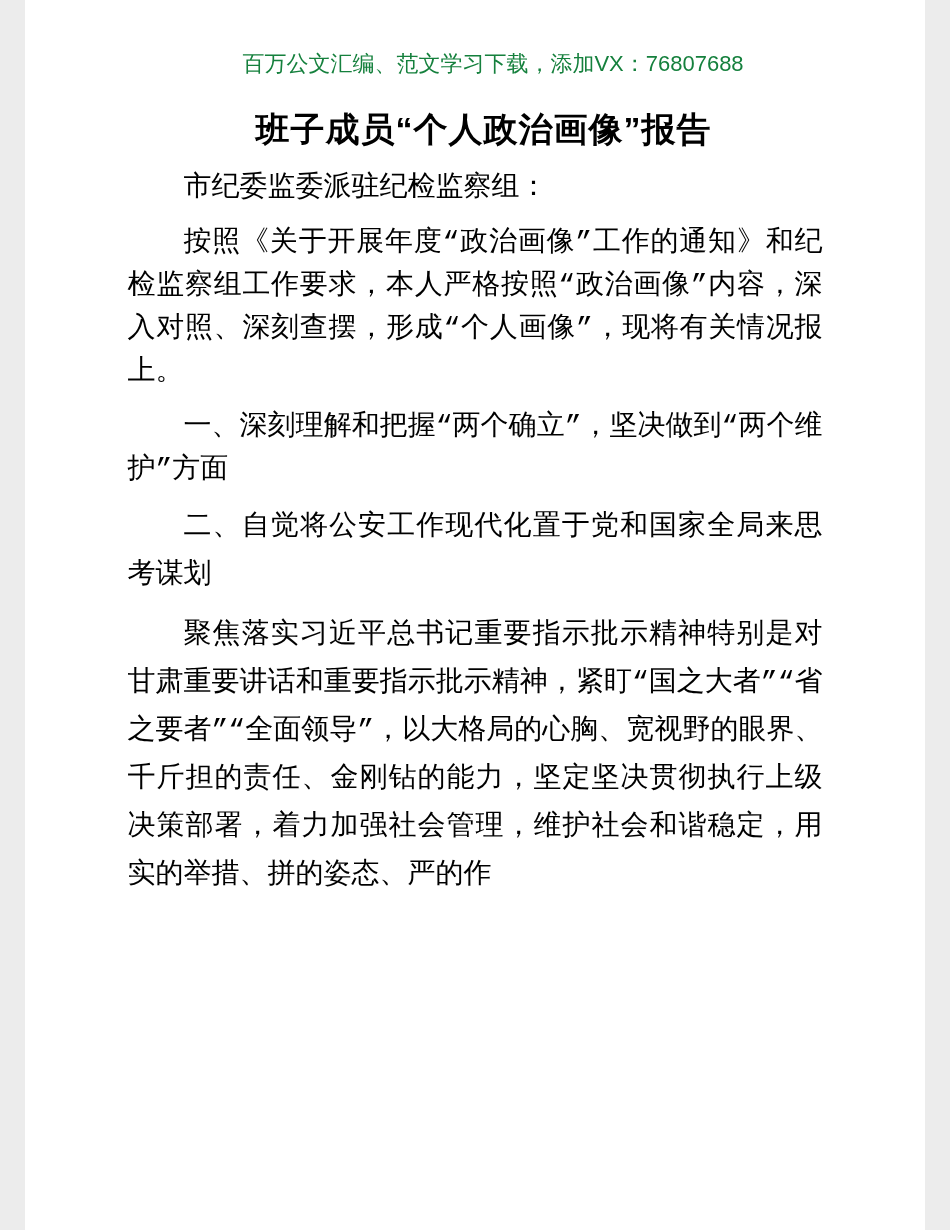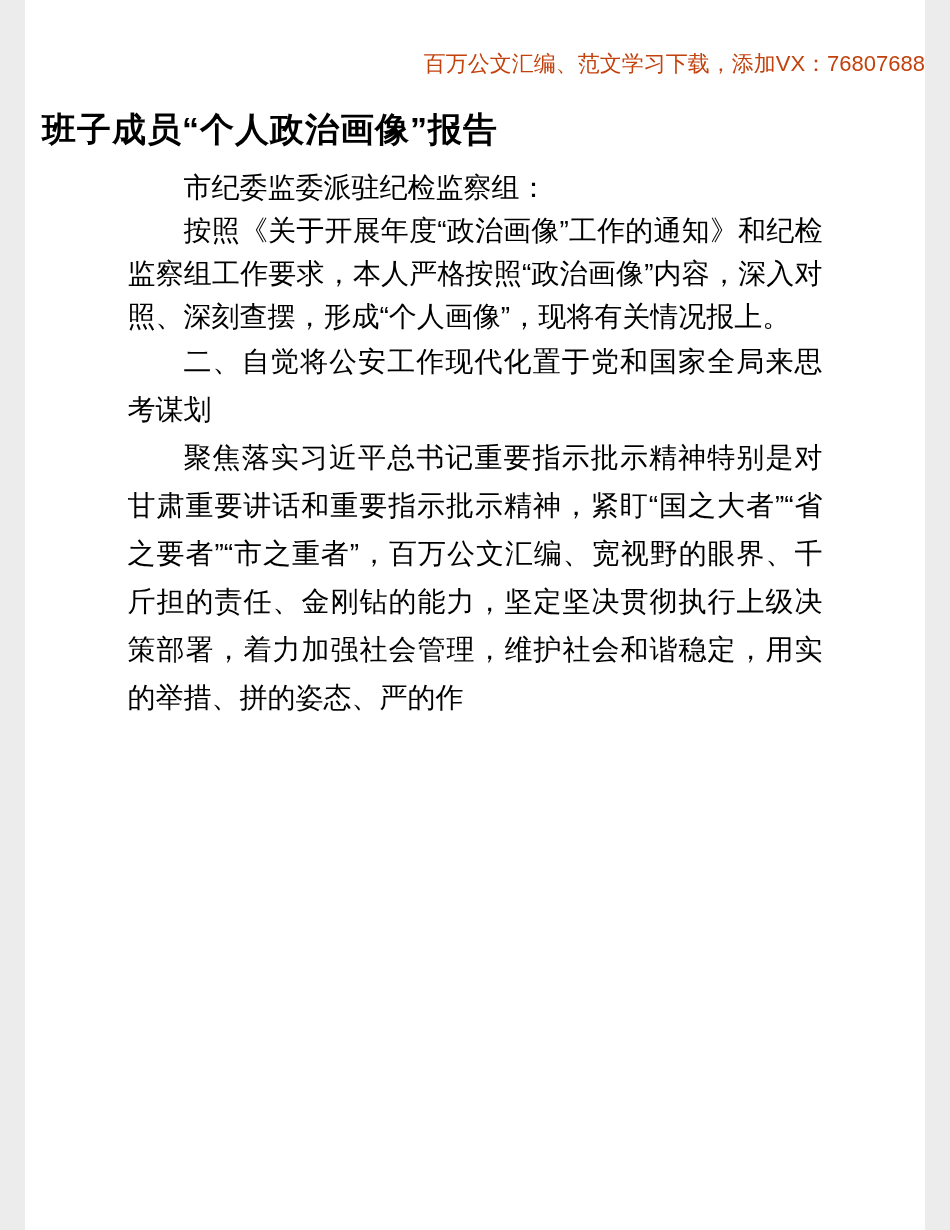--- a/index.html
+++ b/index.html
@@ -20,67 +20,71 @@
     position: absolute;
     left: 25px;
     top: 0;
     width: 900px;
     height: 1230px;
     background: #ffffff;
     overflow: hidden;
   }
   .banner {
     margin-top: 50px;
-    text-align: right;
+    text-align: center;
     font-size: 22px;
     line-height: 28px;
-    color: #c2410c;
+    color: #15803d;
     font-weight: 400;
     padding-left: 36px;
   }
   .doc-title {
     margin: 28px 0 0 17px;
+    text-align: center;
     font-size: 34px;
     line-height: 46px;
     font-weight: 700;
     color: #000000;
     letter-spacing: 1px;
   }
   .content {
     width: 695px;
     margin: 14px auto 0 auto;
   }
   .content p {
     margin: 0;
     font-size: 28px;
     color: #000000;
     text-align: justify;
     text-indent: 2em;
+    font-family: Liberation Mono, monospace;
   }
   .content p + p {
+    margin-top: 12px;
   }
   .lh-s1 { line-height: 43px; }
   .lh-s2 { line-height: 48px; }
 </style>
 </head>
 <body>
 
 <div class="canvas">
   <div class="page">
 
     <div class="banner">百万公文汇编、范文学习下载，添加VX：76807688</div>
 
     <h1 class="doc-title">班子成员“个人政治画像”报告</h1>
 
     <div class="content">
       <p class="lh-s1">市纪委监委派驻纪检监察组：</p>
 
       <p class="lh-s1">按照《关于开展年度“政治画像”工作的通知》和纪检监察组工作要求，本人严格按照“政治画像”内容，深入对照、深刻查摆，形成“个人画像”，现将有关情况报上。</p>
 
+      <p class="lh-s1">一、深刻理解和把握“两个确立”，坚决做到“两个维护”方面</p>
 
 
       <p class="lh-s2">二、自觉将公安工作现代化置于党和国家全局来思考谋划</p>
 
-      <p class="lh-s2">聚焦落实习近平总书记重要指示批示精神特别是对甘肃重要讲话和重要指示批示精神，紧盯“国之大者”“省之要者”“市之重者”，百万公文汇编、宽视野的眼界、千斤担的责任、金刚钻的能力，坚定坚决贯彻执行上级决策部署，着力加强社会管理，维护社会和谐稳定，用实的举措、拼的姿态、严的作</p>
+      <p class="lh-s2">聚焦落实习近平总书记重要指示批示精神特别是对甘肃重要讲话和重要指示批示精神，紧盯“国之大者”“省之要者”“全面领导”，以大格局的心胸、宽视野的眼界、千斤担的责任、金刚钻的能力，坚定坚决贯彻执行上级决策部署，着力加强社会管理，维护社会和谐稳定，用实的举措、拼的姿态、严的作</p>
     </div>
 
   </div>
 </div>
 
 </body></html>

